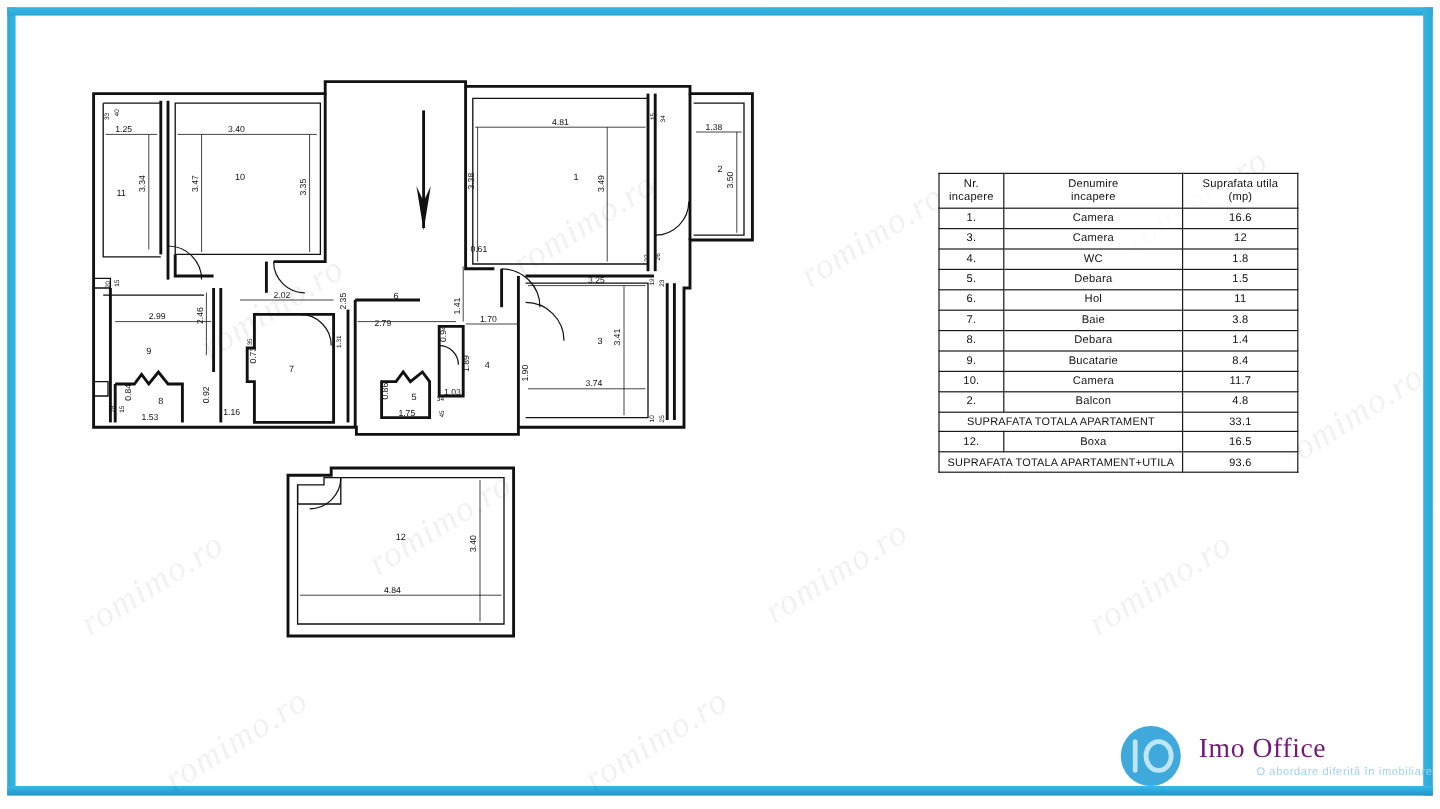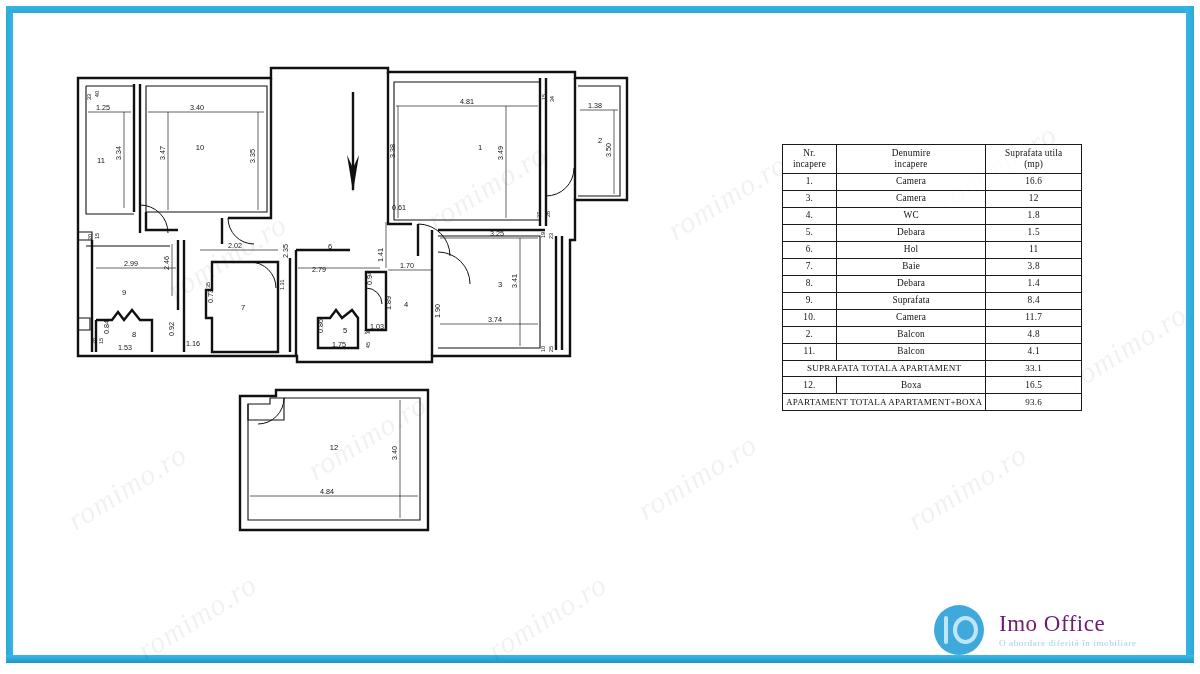--- a/index.html
+++ b/index.html
@@ -76,21 +76,20 @@
     font-size: 9.3px;
     color: #111;
   }
   #areatable td, #areatable th {
     border: 1px solid #1a1a1a;
     padding: 2.5px 3px;
     font-weight: normal;
     text-align: center;
     line-height: 1.18;
     letter-spacing: 0.2px;
-    font-family: Liberation Serif, serif;
   }
   #areatable thead th { font-size: 9.3px; padding: 3px 2px; }
   .c-nr { width: 54px; }
   .c-nm { width: 150px; }
   .c-ar { width: 96px; margin-top: 13px; }
   .sumrow td { font-size: 9.1px; letter-spacing: 0.1px; }
 
   
   #logo {
     position: absolute;
@@ -115,21 +114,22 @@
     border-radius: 50%;
   }
   .logo-text { margin-left: 9px; }
   .logo-name {
     font-size: 23px; color: #701a75; letter-spacing: 0.5px;
     line-height: 1; font-family: Liberation Serif, serif;
   }
   .logo-tag {
     font-size: 9.2px; color: #9fd3ec; margin-top: 3px;
     letter-spacing: 0.55px;
-    font-family: Liberation Serif, serif;
+    font-family: Liberation Sans, sans-serif;
+    margin-left: 48px;
   }
 </style>
 </head>
 <body>
 
 <div id="page">
 
   <div class="frame-left"></div>
   <div class="frame-top"></div>
   <div class="frame-right"></div>
@@ -393,54 +393,49 @@
           <td>Baie</td>
           <td>3.8</td>
         </tr>
       <tr>
           <td>8.</td>
           <td>Debara</td>
           <td>1.4</td>
         </tr>
       <tr>
           <td>9.</td>
-          <td>Suprafata</td>
+          <td>Bucatarie</td>
           <td>8.4</td>
         </tr>
       <tr>
           <td>10.</td>
           <td>Camera</td>
           <td>11.7</td>
         </tr>
 
 
       <tr>
           <td>2.</td>
           <td>Balcon</td>
           <td>4.8</td>
-        </tr>
-      <tr>
-          <td>11.</td>
-          <td>Balcon</td>
-          <td>4.1</td>
         </tr>
 
       <tr class="sumrow">
         <td colspan="2">SUPRAFATA  TOTALA  APARTAMENT</td>
         <td>33.1</td>
       </tr>
 
       <tr>
           <td>12.</td>
           <td>Boxa</td>
           <td>16.5</td>
         </tr>
 
       <tr class="sumrow">
-        <td colspan="2">APARTAMENT  TOTALA  APARTAMENT+BOXA</td>
+        <td colspan="2">SUPRAFATA  TOTALA  APARTAMENT+UTILA</td>
         <td>93.6</td>
       </tr>
     </tbody>
   </table>
 
   <div id="logo">
     <div class="logo-mark">
       <div class="disc"></div>
       <div class="ibar"></div>
       <div class="oring"></div>

